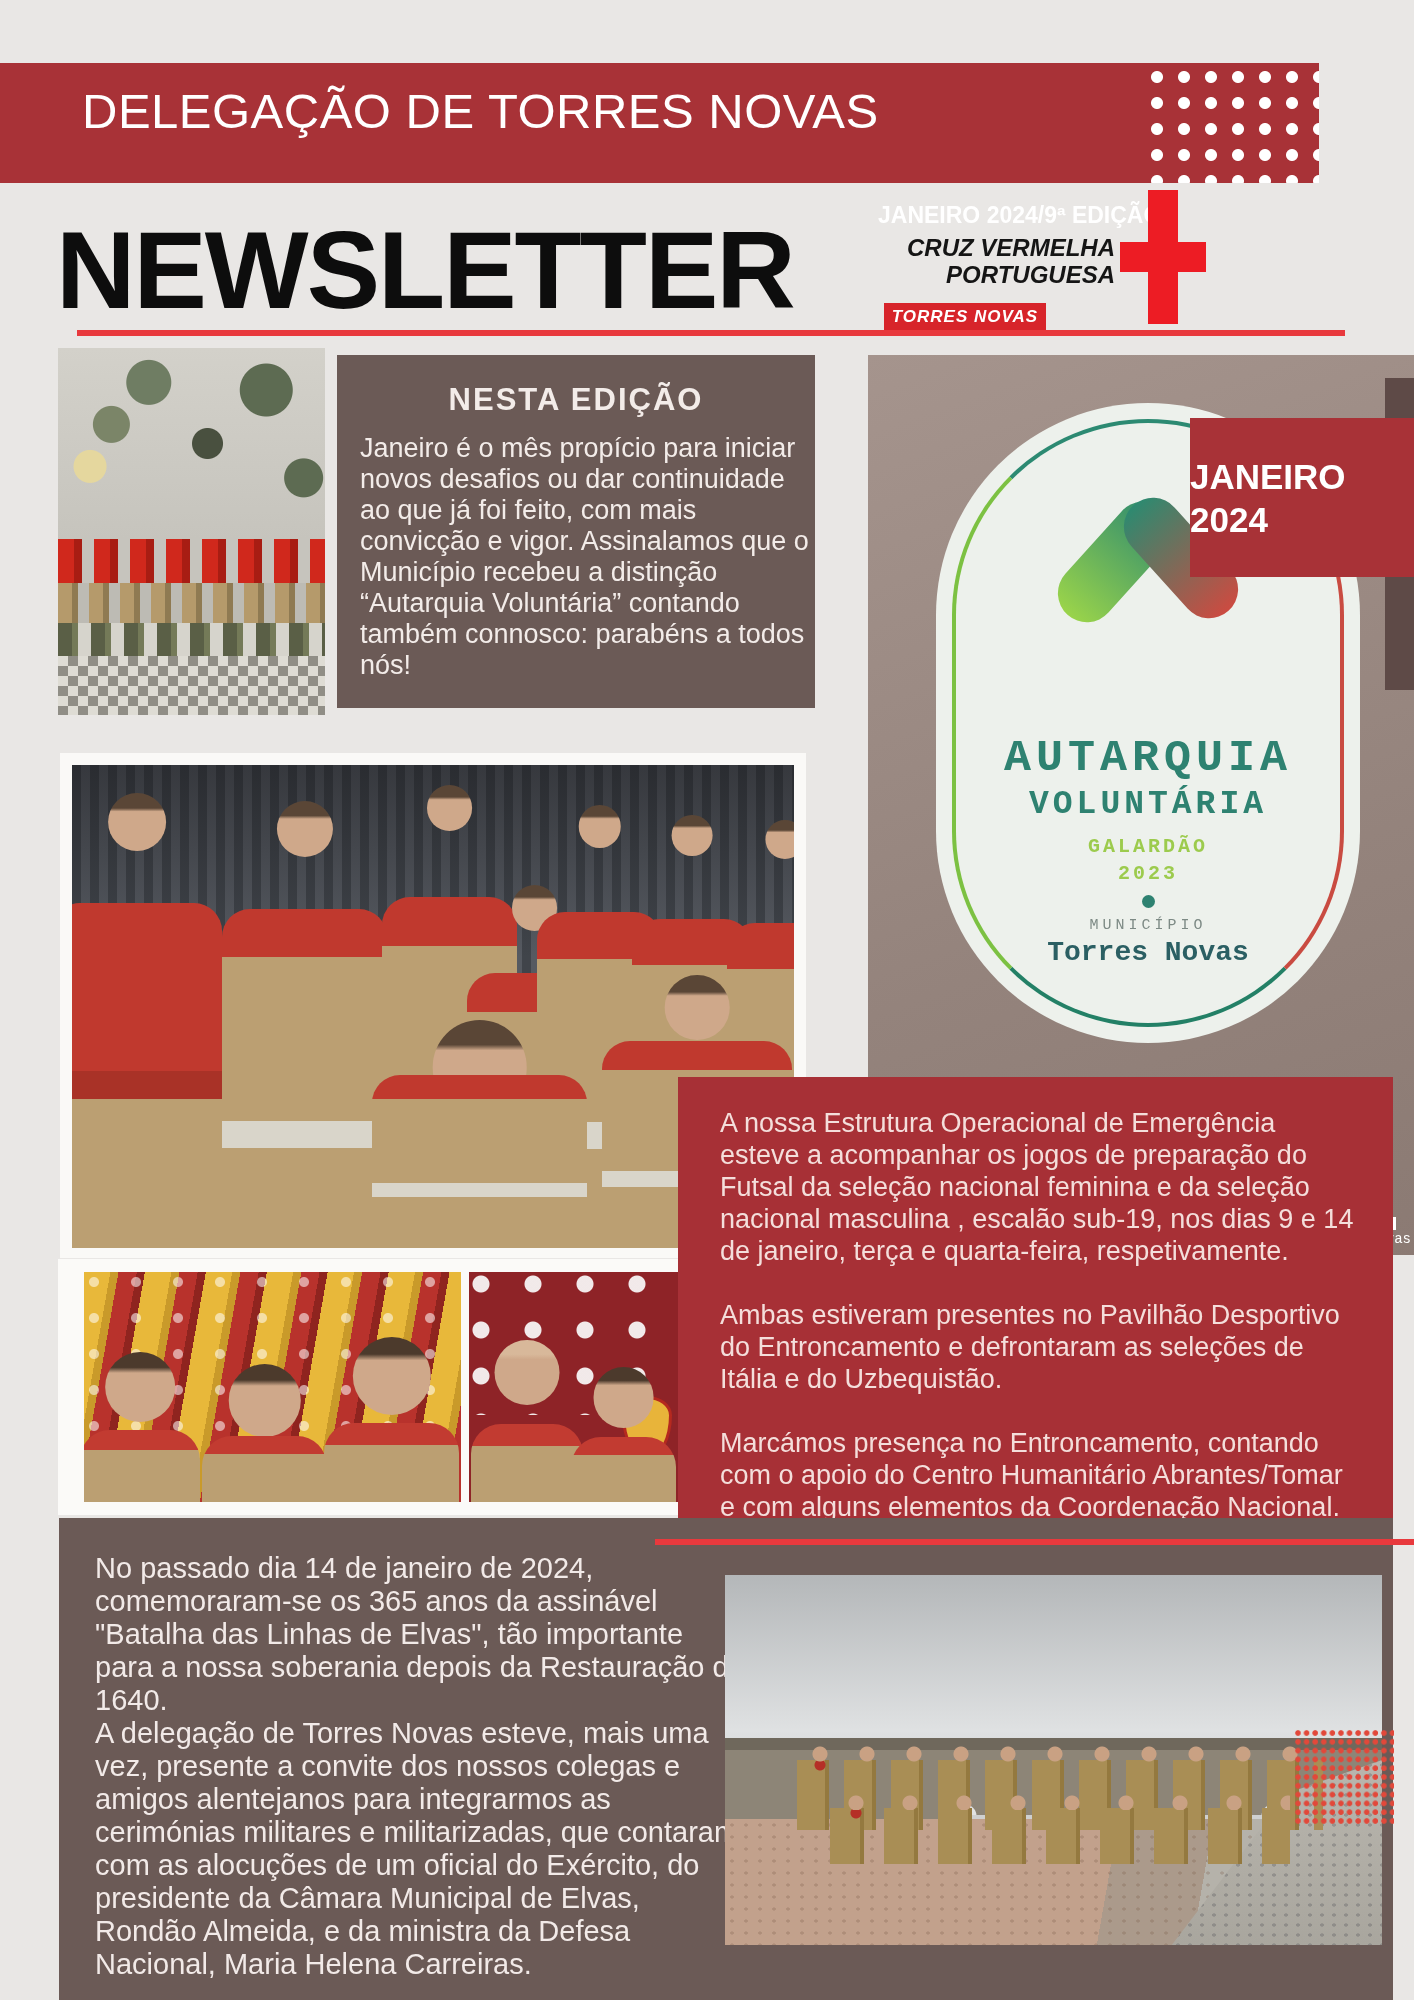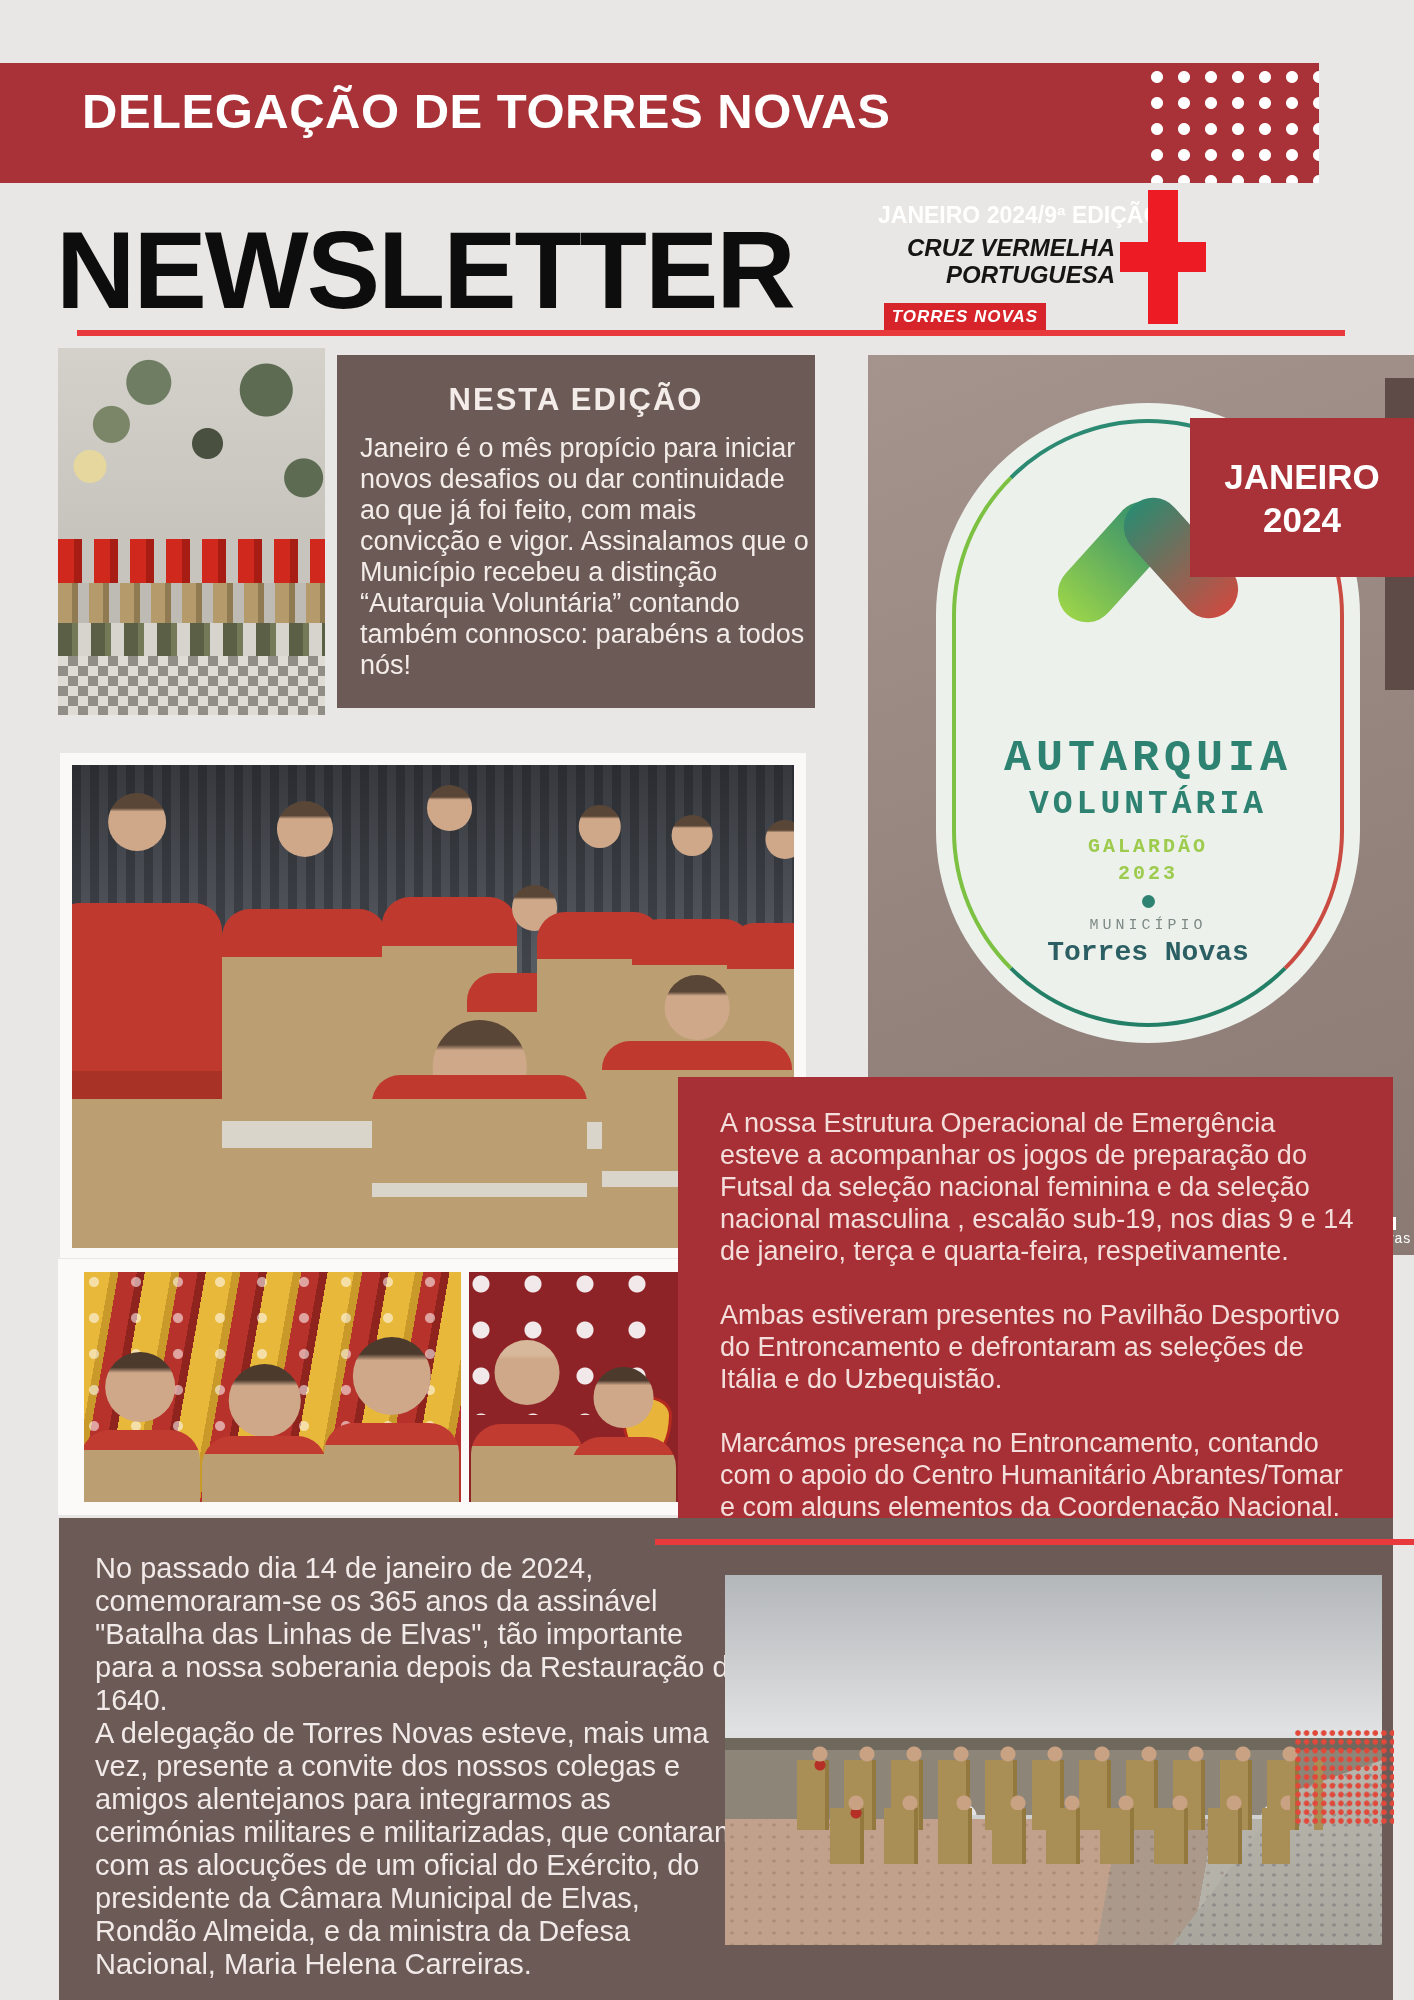--- a/index.html
+++ b/index.html
@@ -2,21 +2,21 @@
 <html><head>
 <meta charset="utf-8">
 <style>
   html,body{margin:0;padding:0;background:#d8d6d4;}
   .page{position:relative;width:1414px;height:2000px;background:#e9e7e5;overflow:hidden;
         font-family:"Liberation Sans",sans-serif;}
 
   
   .header-bar{position:absolute;left:0;top:63px;width:1319px;height:120px;background:#a83237;}
   .bar-title{position:absolute;left:82px;top:0;height:96px;display:flex;align-items:center;
-             color:#fff;font-size:49px;font-weight:700;letter-spacing:.5px;white-space:nowrap;}
+             color:#fff;font-size:49px;font-weight:400;letter-spacing:.5px;white-space:nowrap;}
   .bar-edition{position:absolute;left:878px;top:139px;color:#fff;font-size:23px;font-weight:800;white-space:nowrap;}
   .header-dots{position:absolute;right:0;top:0;width:174px;height:120px;
                background-image:radial-gradient(circle at 8px 8px,#fff 5.5px,rgba(255,255,255,0) 6.5px);
                background-size:27px 26px;background-position:4px 6px;}
 
   .newsletter-title{position:absolute;left:56px;top:206px;color:#0d0d0d;font-size:110px;font-weight:900;
                     letter-spacing:-2px;white-space:nowrap;}
 
   
   .cvp-logo{position:absolute;left:878px;top:228px;width:320px;height:110px;font-style:italic;}
@@ -70,21 +70,21 @@
   .plaque-gal{top:430px;color:#9ccb4d;font-size:20px;font-weight:700;letter-spacing:3px;line-height:27px;}
   .plaque-mid-dot{position:absolute;left:50%;top:492px;width:13px;height:13px;margin-left:-6px;border-radius:50%;background:#2e8271;}
   .plaque-mun{top:514px;color:#7d8a85;font-size:15px;letter-spacing:4px;}
   .plaque-name{top:534px;color:#2b5f63;font-size:28px;font-weight:700;}
   .aw-watermark{position:absolute;right:14px;bottom:8px;text-align:center;color:#fff;font-size:14px;line-height:15px;}
   .wm-bars{width:64px;height:13px;margin:0 auto 2px auto;
            background:repeating-linear-gradient(90deg,#fff 0 3px,rgba(255,255,255,0) 3px 6px);}
 
   .maroon-bar{position:absolute;left:1385px;top:378px;width:29px;height:312px;background:#5e4a47;}
   .janeiro-badge{position:absolute;left:1190px;top:418px;width:224px;height:159px;background:#a83237;
-                 color:#fff;display:flex;flex-direction:column;align-items:center;justify-content:center;
+                 color:#fff;display:flex;flex-direction:column;align-items:flex-start;justify-content:center;
                  font-size:35px;font-weight:800;line-height:43px;}
 
   
   .group-photo{position:absolute;left:60px;top:753px;width:746px;height:505px;background:#faf9f7;}
   .gp-inner{position:absolute;left:12px;top:12px;right:12px;bottom:10px;overflow:hidden;
             background:repeating-linear-gradient(90deg,#40444a 0 9px,#565a61 9px 18px);}
   .gp-inner::before{content:"";position:absolute;left:0;top:0;right:0;height:40%;
             background:linear-gradient(rgba(15,15,18,.45),rgba(15,15,18,0));}
   .person{position:absolute;}
   .person::before{content:"";position:absolute;top:0;left:50%;transform:translateX(-50%);

